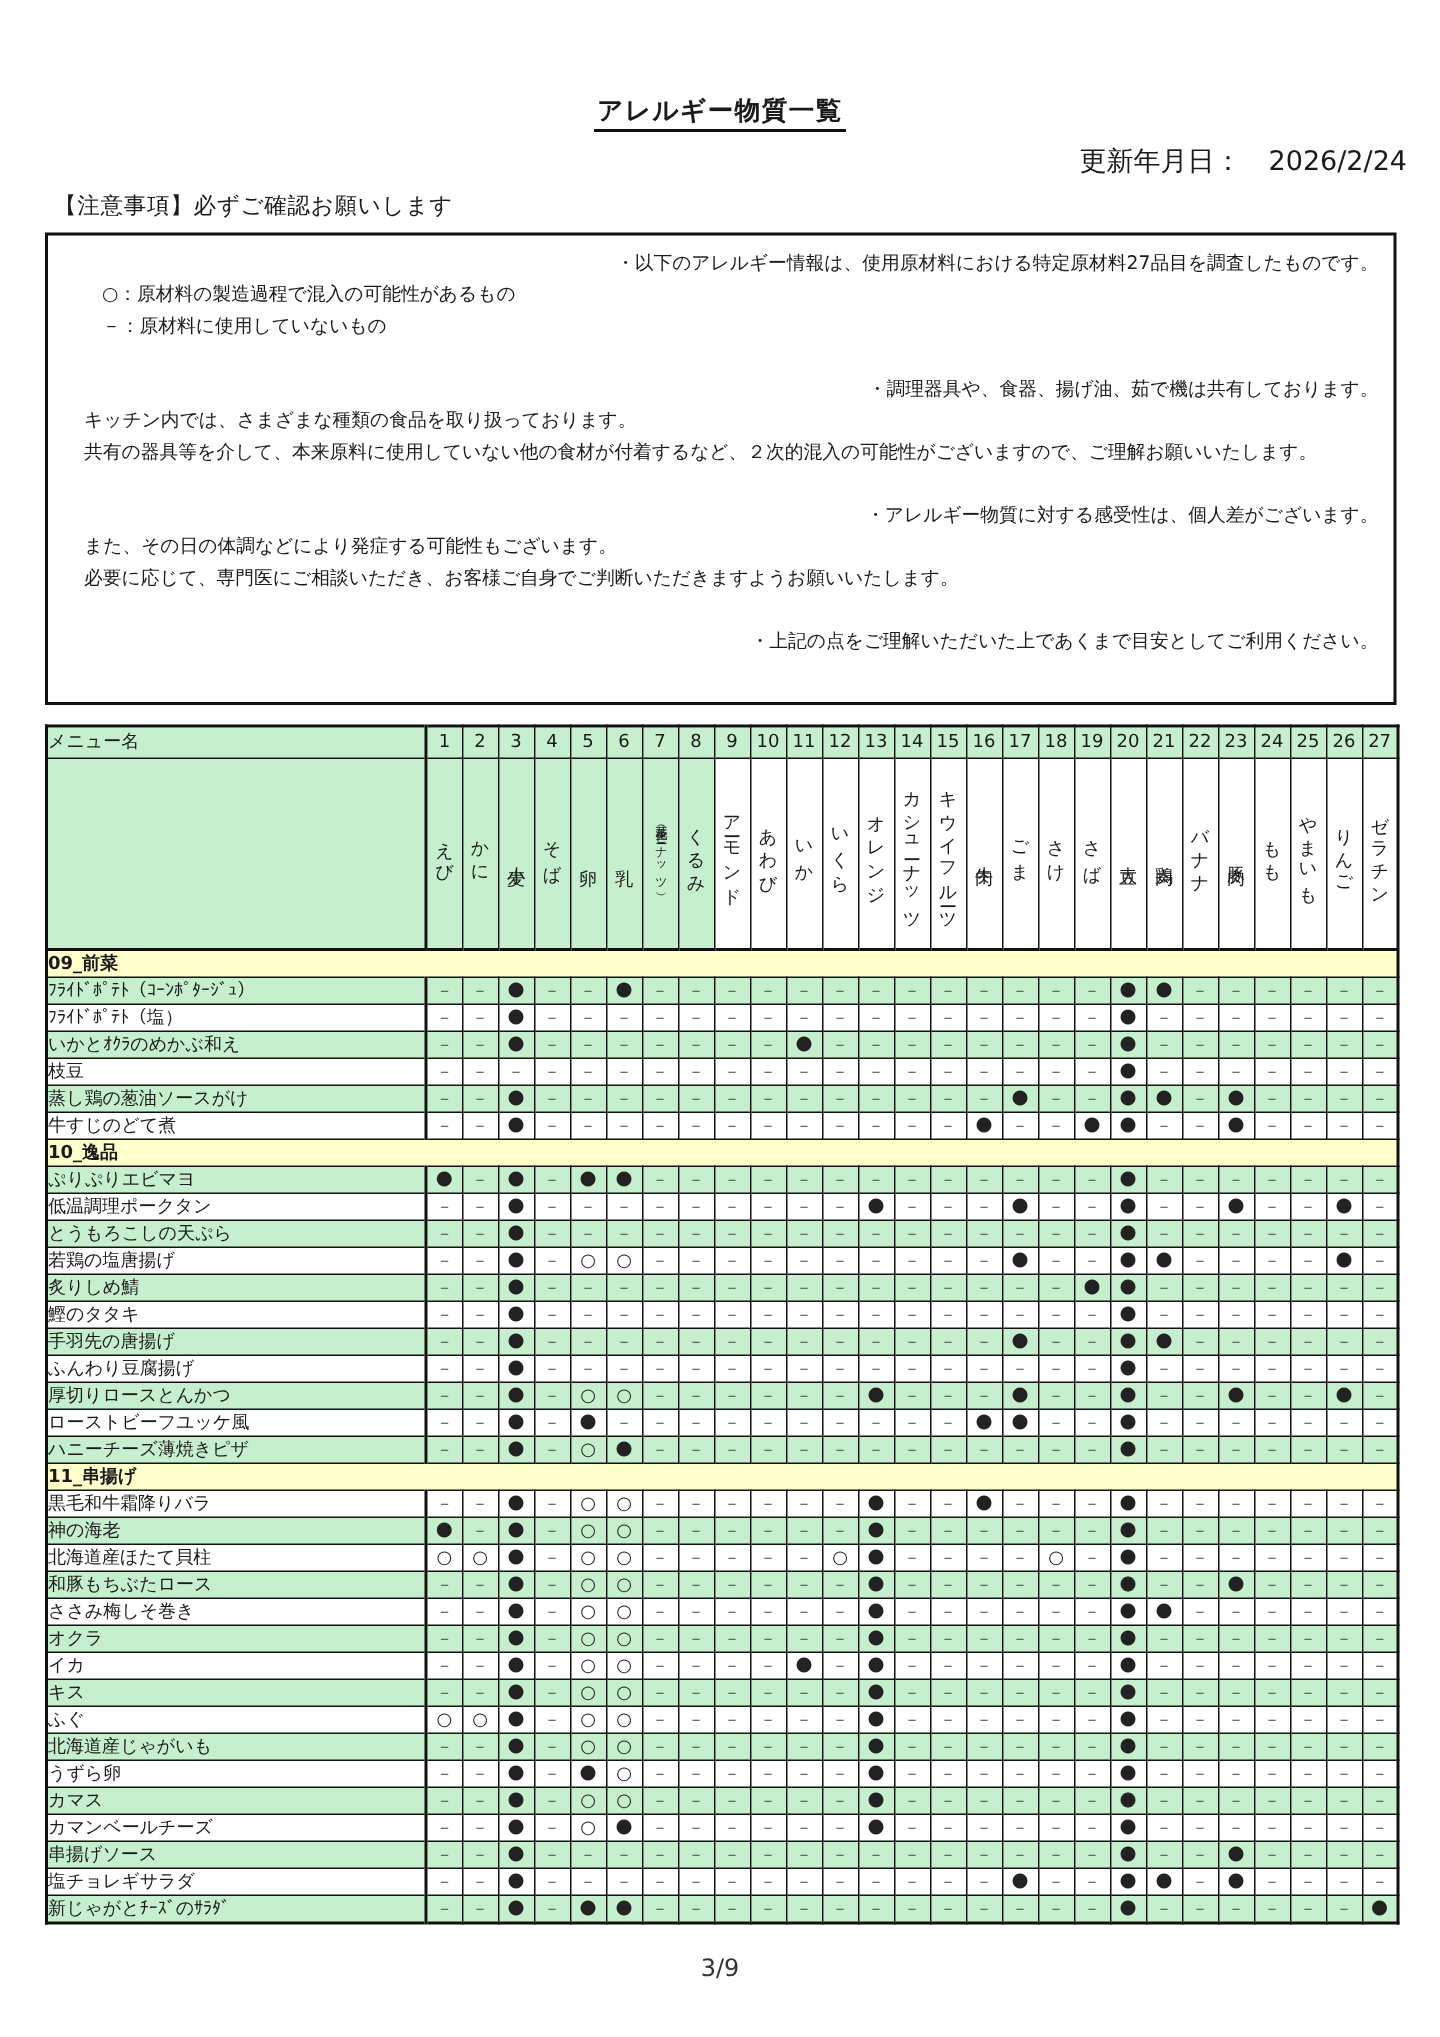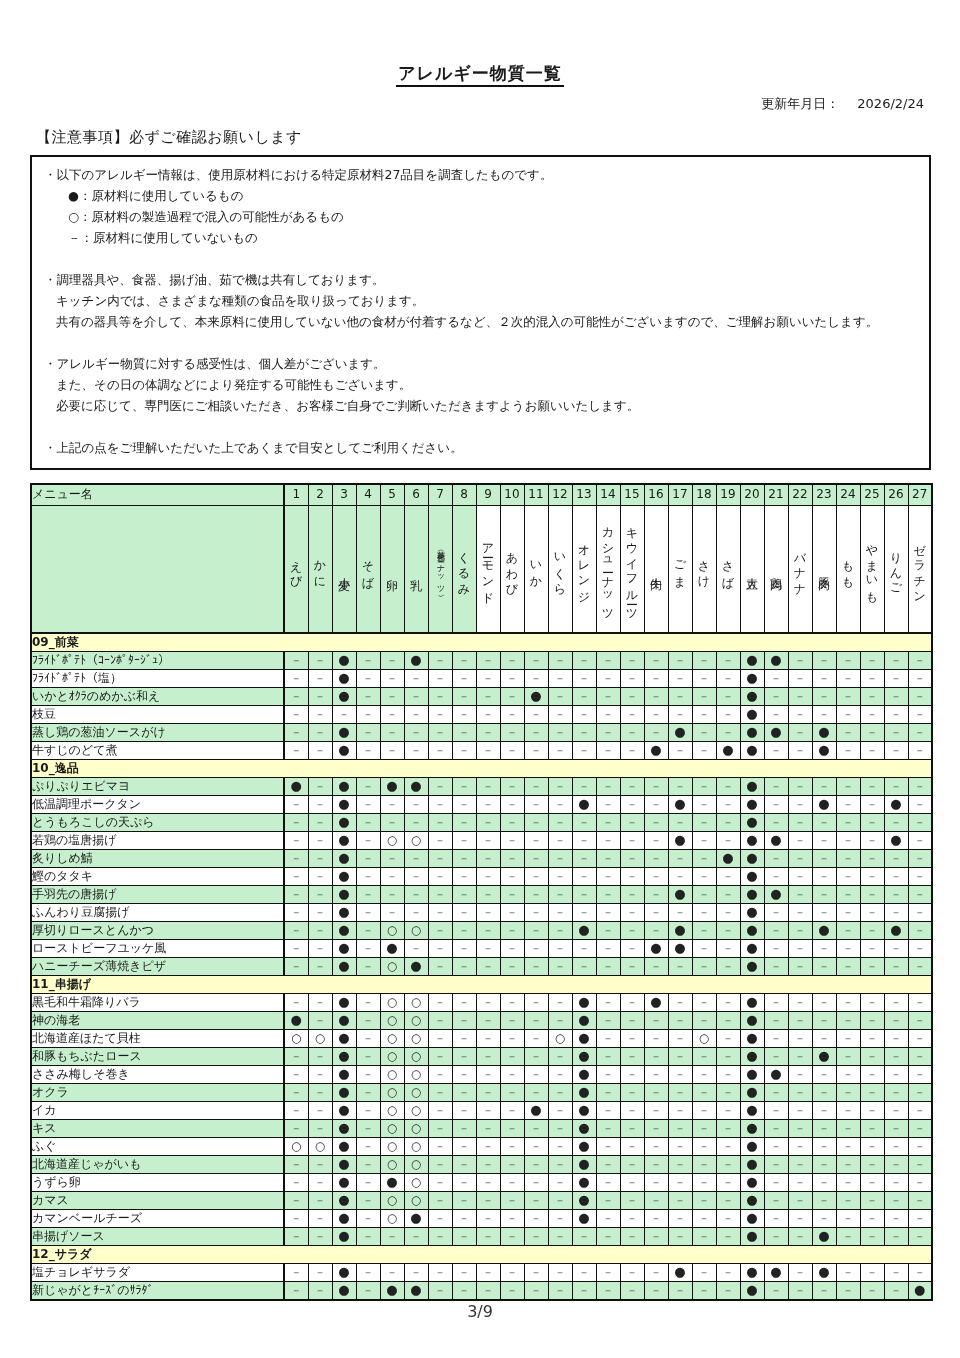--- a/index.html
+++ b/index.html
@@ -5,31 +5,31 @@
   html,body { margin:0; padding:0; background:#ffffff; }
   .page {
     position:relative; width:960px; height:1358px; background:#ffffff;
     font-family:"DejaVu Sans","Liberation Sans",sans-serif; color:#1a1a1a;
   }
   .title {
     position:absolute; top:62px; left:0; width:100%;
     text-align:center; font-size:17px; font-weight:bold; letter-spacing:1px;
   }
   .title .underline { border-bottom:2px solid #111; padding:0 2px 2px 2px; }
-  .date-line { position:absolute; top:95px; right:36px; font-size:13px; }
+  .date-line { position:absolute; top:95px; right:22px; font-size:18px; }
   .date-line .lbl { margin-right:18px; }
   .notice-heading { position:absolute; top:128px; left:36px; font-size:15px; letter-spacing:0.5px; }
   .notes-box {
     position:absolute; top:155px; left:30px; width:901px; height:315px;
     border:2px solid #111; box-sizing:border-box; padding:7px 10px;
     font-size:12.5px;
   }
   .note-group { margin-bottom:21px; }
   .note-line { line-height:21px; white-space:nowrap; }
-  .ind0 { padding-left:2px; }
+  .ind0 { padding-left:2px;text-align:right; }
   .ind1 { padding-left:14px; }
   .ind2 { padding-left:26px; }
 
   table.allergen-table {
     position:absolute; top:483px; left:30px;
     border-collapse:collapse; table-layout:fixed;
     border:2px solid #111;
   }
   table.allergen-table td {
     border:1px solid #111; padding:0; overflow:hidden;
@@ -69,21 +69,20 @@
   <div class="title">
     <span class="underline">アレルギー物質一覧</span>
   </div>
   <div class="date-line">
     <span class="lbl">更新年月日：</span><span>2026/2/24</span>
   </div>
   <div class="notice-heading">【注意事項】必ずご確認お願いします</div>
   <div class="notes-box">
       <div class="note-group">
         <div class="note-line ind0">・以下のアレルギー情報は、使用原材料における特定原材料27品目を調査したものです。</div>
-        <div class="note-line ind2">●：原材料に使用しているもの</div>
         <div class="note-line ind2">○：原材料の製造過程で混入の可能性があるもの</div>
         <div class="note-line ind2">－：原材料に使用していないもの</div>
       </div>
       <div class="note-group">
         <div class="note-line ind0">・調理器具や、食器、揚げ油、茹で機は共有しております。</div>
         <div class="note-line ind1">キッチン内では、さまざまな種類の食品を取り扱っております。</div>
         <div class="note-line ind1">共有の器具等を介して、本来原料に使用していない他の食材が付着するなど、２次的混入の可能性がございますので、ご理解お願いいたします。</div>
       </div>
       <div class="note-group">
         <div class="note-line ind0">・アレルギー物質に対する感受性は、個人差がございます。</div>
@@ -1121,23 +1120,20 @@
           <td class="mark-cell"><span class="mk-n">－</span></td>
           <td class="mark-cell"><span class="mk-f">●</span></td>
           <td class="mark-cell"><span class="mk-n">－</span></td>
           <td class="mark-cell"><span class="mk-n">－</span></td>
           <td class="mark-cell"><span class="mk-f">●</span></td>
           <td class="mark-cell"><span class="mk-n">－</span></td>
           <td class="mark-cell"><span class="mk-n">－</span></td>
           <td class="mark-cell"><span class="mk-n">－</span></td>
           <td class="mark-cell"><span class="mk-n">－</span></td>
         </tr>
-        <tr class="section-row">
-          <td class="section-cell" colspan="28">12_サラダ</td>
-        </tr>
         <tr class="rw">
           <td class="menu-cell">塩チョレギサラダ</td>
           <td class="mark-cell"><span class="mk-n">－</span></td>
           <td class="mark-cell"><span class="mk-n">－</span></td>
           <td class="mark-cell"><span class="mk-f">●</span></td>
           <td class="mark-cell"><span class="mk-n">－</span></td>
           <td class="mark-cell"><span class="mk-n">－</span></td>
           <td class="mark-cell"><span class="mk-n">－</span></td>
           <td class="mark-cell"><span class="mk-n">－</span></td>
           <td class="mark-cell"><span class="mk-n">－</span></td>

